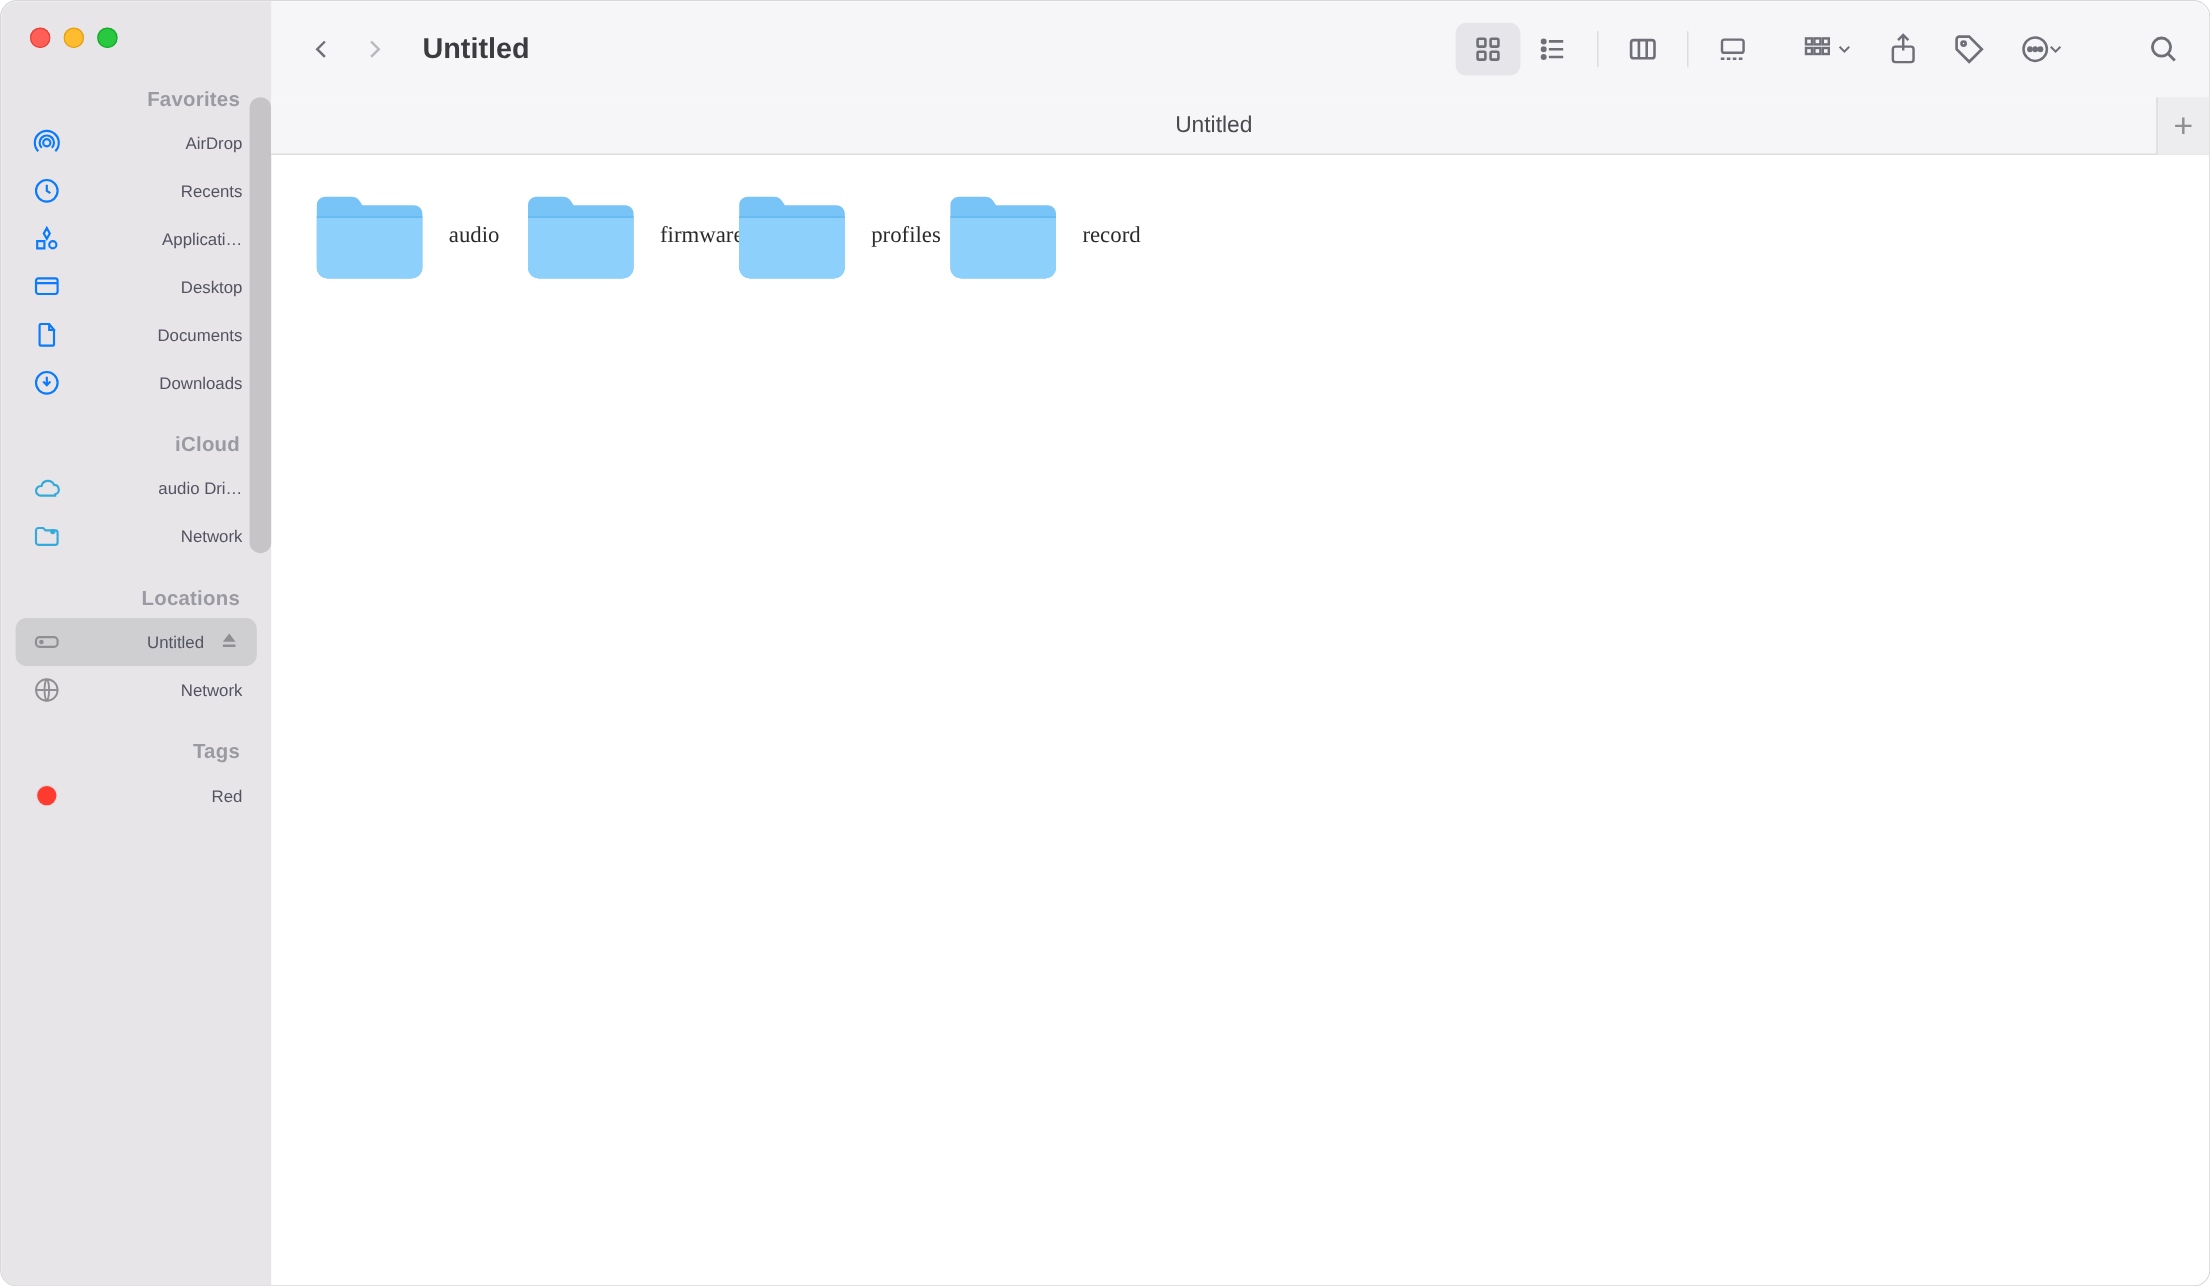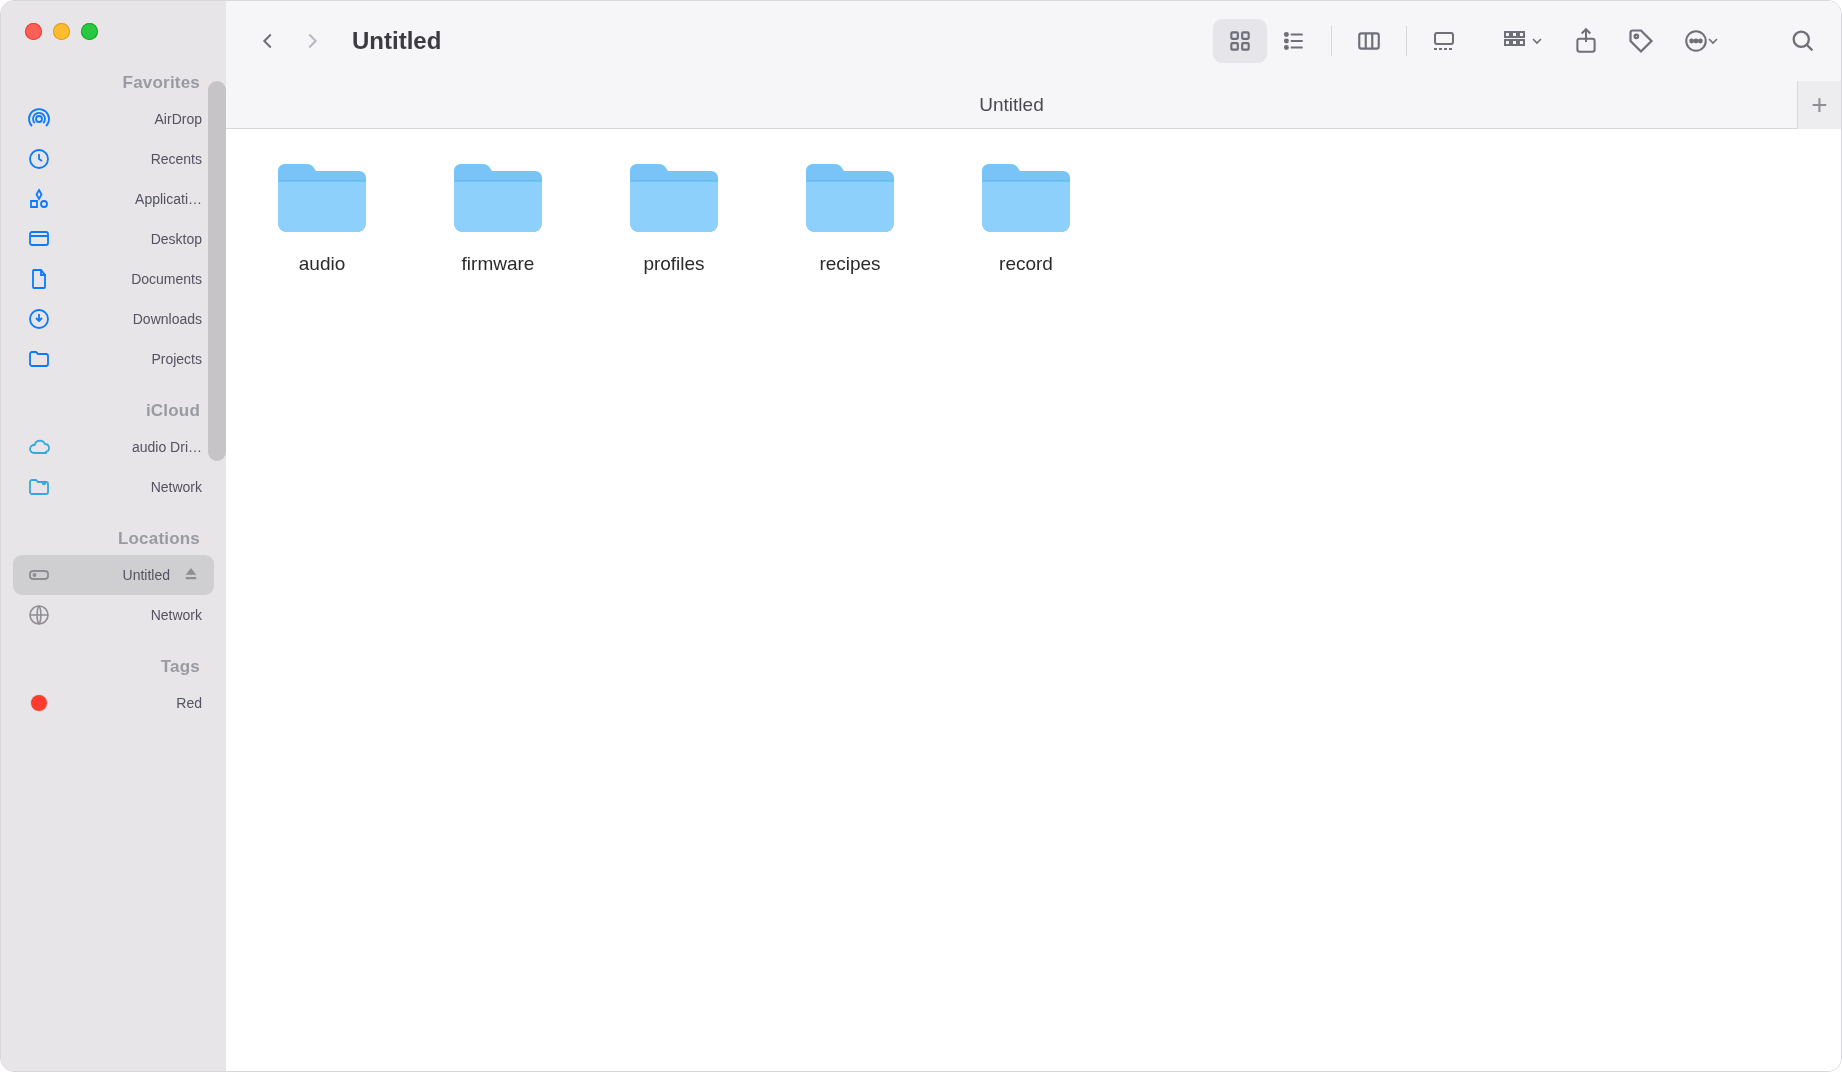--- a/index.html
+++ b/index.html
@@ -97,21 +97,21 @@
   }
   .path-title{flex:1;text-align:center;font-size:19px;color:#4a4a4f;}
   .add-btn{
     width:44px;height:48px;display:flex;align-items:center;justify-content:center;
     border-left:1px solid var(--border);color:#8e8e93;font-size:28px;
     background:#edecee;
   }
   
   .content{flex:1;overflow:auto;padding:28px 32px;}
   .icon-grid{display:flex;flex-wrap:wrap;gap:40px 48px;}
-  .file-item{width:128px;display:flex;flex-direction:column;align-items:center;gap:16px;}
+  .file-item{width:128px;display:flex;align-items:center;gap:16px;font-family:Liberation Serif, serif;}
   .folder-icon{width:100px;height:80px;position:relative;}
   .file-label{font-size:19px;color:#2b2b2e;text-align:center;}
 </style>
 </head>
 <body>
 
 <div class="window">
 
   <aside class="sidebar">
     <div class="traffic">
@@ -178,28 +178,20 @@
       <div class="side-item">
         <span class="icon">
           <svg width="24" height="24" viewBox="0 0 24 24" fill="none" stroke="currentColor" stroke-width="1.8">
               <circle cx="12" cy="12" r="9"></circle>
               <path d="M12 7v7M9 11l3 3 3-3"></path>
             </svg>
         </span>
         <span class="lbl">Downloads</span>
       </div>
 
-      <div class="side-item">
-        <span class="icon">
-          <svg width="24" height="24" viewBox="0 0 24 24" fill="none" stroke="currentColor" stroke-width="1.8">
-              <path d="M3 7a2 2 0 0 1 2-2h4l2 2h8a2 2 0 0 1 2 2v8a2 2 0 0 1-2 2H5a2 2 0 0 1-2-2z"></path>
-            </svg>
-        </span>
-        <span class="lbl">Projects</span>
-      </div>
 
       <div class="section-heading">iCloud</div>
 
       <div class="side-item">
         <span class="icon teal">
           <svg width="24" height="24" viewBox="0 0 24 24" fill="none" stroke="currentColor" stroke-width="1.8">
               <path d="M7 18a4 4 0 1 1 .6-7.96A5.5 5.5 0 0 1 18 9a4 4 0 0 1 1 7.87V18z"></path>
             </svg>
         </span>
         <span class="lbl">audio Dri…</span>
@@ -393,30 +385,20 @@
           <div class="folder-icon">
             <svg width="100" height="80" viewBox="0 0 100 80">
                 <path d="M6 14c0-4 3-7 7-7h22c3 0 5 1 7 4l2 3h43c4 0 7 3 7 7v45c0 5-4 9-9 9H15c-5 0-9-4-9-9z" fill="#79c4f7"></path>
                 <path d="M6 24h88v42c0 5-4 9-9 9H15c-5 0-9-4-9-9z" fill="#8cd0fb"></path>
                 <path d="M6 24h88" stroke="#5bb4ef" stroke-width="1"></path>
               </svg>
           </div>
           <div class="file-label">profiles</div>
         </div>
 
-        <div class="file-item">
-          <div class="folder-icon">
-            <svg width="100" height="80" viewBox="0 0 100 80">
-                <path d="M6 14c0-4 3-7 7-7h22c3 0 5 1 7 4l2 3h43c4 0 7 3 7 7v45c0 5-4 9-9 9H15c-5 0-9-4-9-9z" fill="#79c4f7"></path>
-                <path d="M6 24h88v42c0 5-4 9-9 9H15c-5 0-9-4-9-9z" fill="#8cd0fb"></path>
-                <path d="M6 24h88" stroke="#5bb4ef" stroke-width="1"></path>
-              </svg>
-          </div>
-          <div class="file-label">recipes</div>
-        </div>
 
         <div class="file-item">
           <div class="folder-icon">
             <svg width="100" height="80" viewBox="0 0 100 80">
                 <path d="M6 14c0-4 3-7 7-7h22c3 0 5 1 7 4l2 3h43c4 0 7 3 7 7v45c0 5-4 9-9 9H15c-5 0-9-4-9-9z" fill="#79c4f7"></path>
                 <path d="M6 24h88v42c0 5-4 9-9 9H15c-5 0-9-4-9-9z" fill="#8cd0fb"></path>
                 <path d="M6 24h88" stroke="#5bb4ef" stroke-width="1"></path>
               </svg>
           </div>
           <div class="file-label">record</div>

